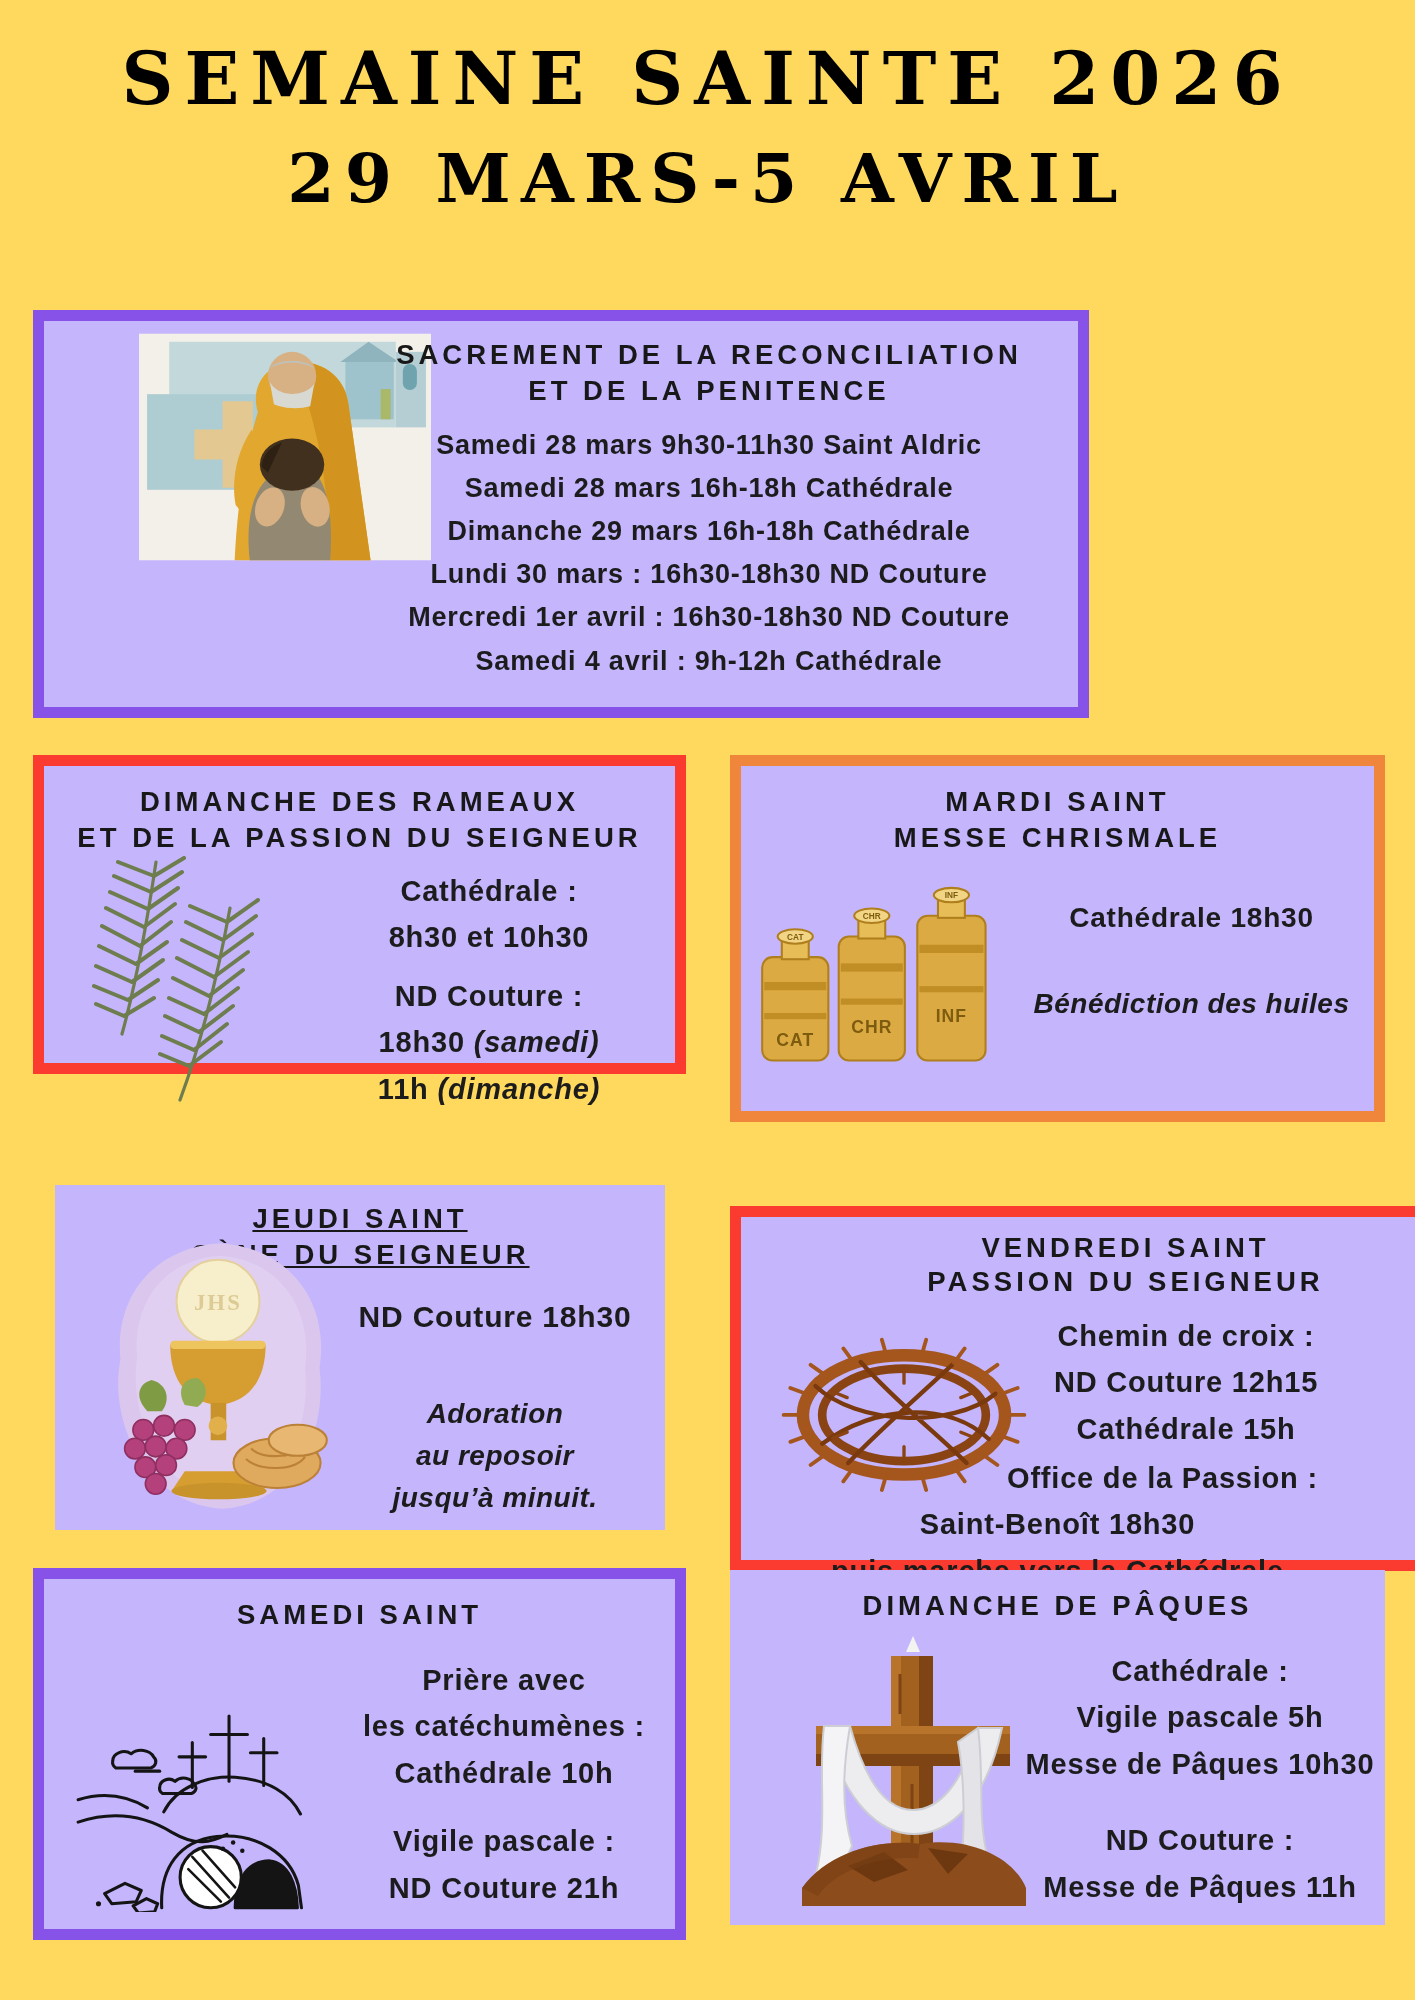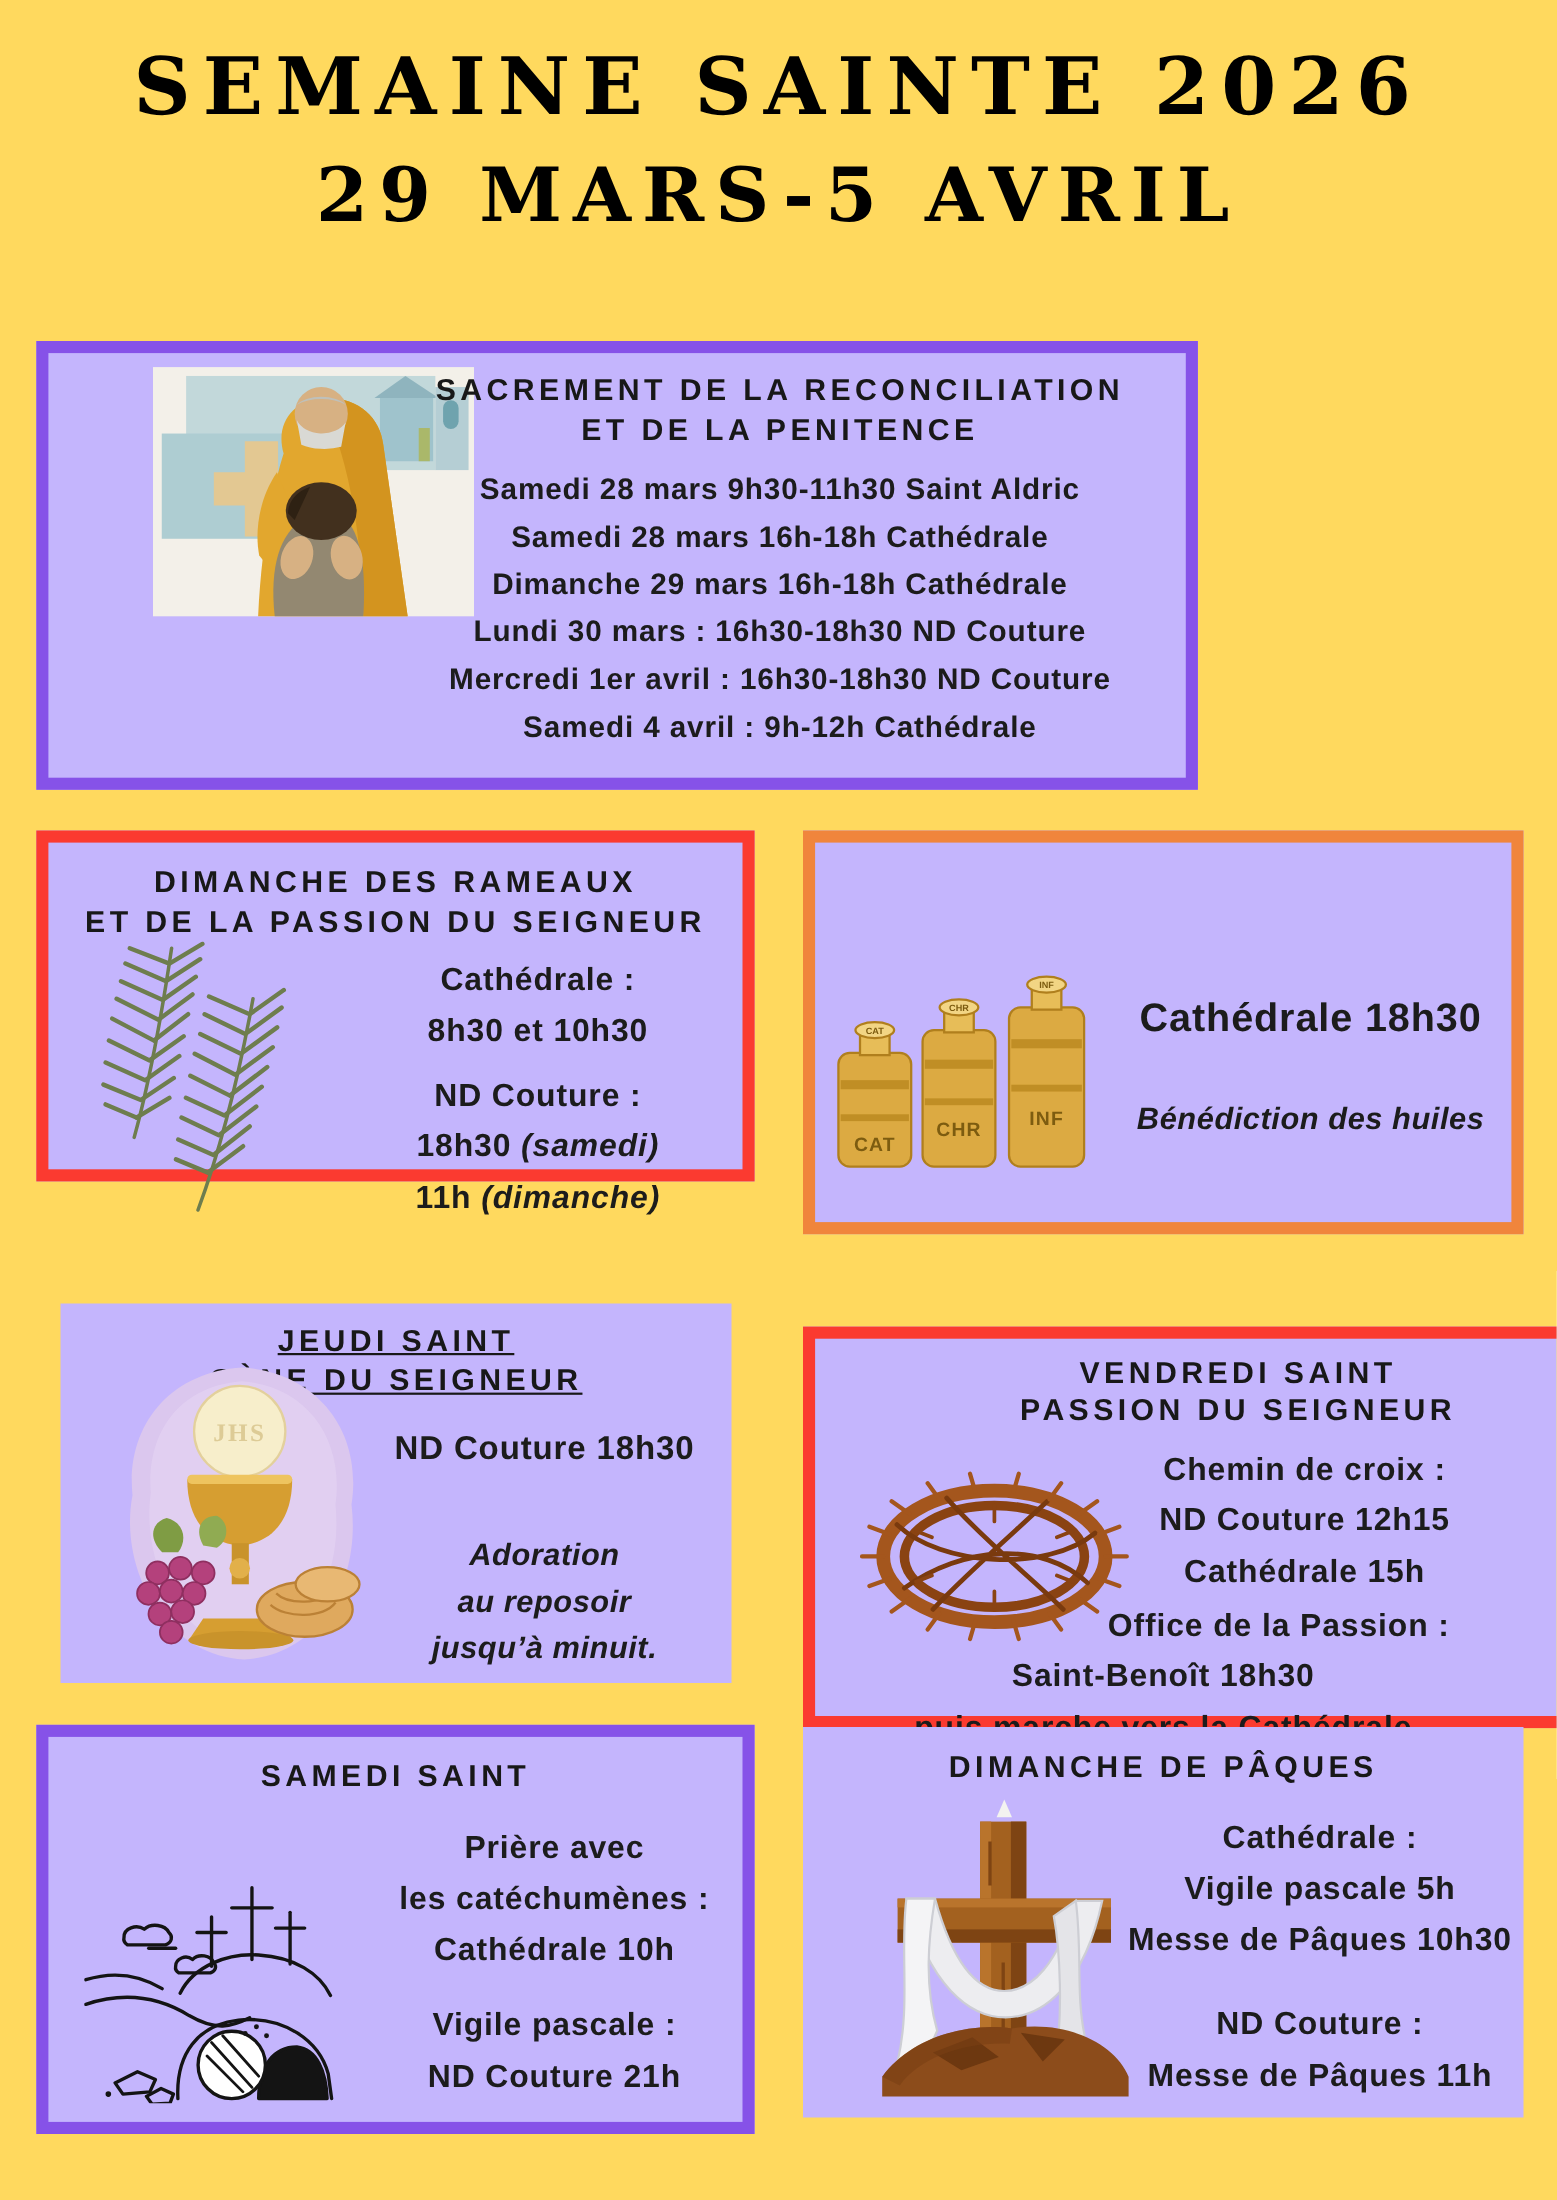--- a/index.html
+++ b/index.html
@@ -97,20 +97,24 @@
     <div class="abs ctr" style="left:255px; top:102px; width:380px;">
       <div class="bold-line">Cathédrale :</div>
       <div class="bold-line">8h30 et 10h30</div>
       <div class="bold-line" style="margin-top:12px;">ND Couture :</div>
       <div class="bold-line"><span>18h30</span> <span style="font-style:italic;">(samedi)</span></div>
       <div class="bold-line"><span>11h</span> <span style="font-style:italic;">(dimanche)</span></div>
     </div>
   </div>
 
   <div class="card b-orange" style="left:730px; top:755px; width:655px; height:367px;">
+    <div class="card-heading" style="margin-top:18px;">
+      <div>MARDI SAINT</div>
+      <div>MESSE CHRISMALE</div>
+    </div>
     <svg class="abs" style="left:12px; top:96px;" width="250" height="212" viewBox="0 0 240 205">
       <g>
         <rect x="158" y="52" width="66" height="140" rx="10" fill="#dcaa42" stroke="#b07f1d" stroke-width="2"></rect>
         <rect x="160" y="80" width="62" height="8" fill="#c08e25"></rect>
         <rect x="160" y="120" width="62" height="6" fill="#c08e25"></rect>
         <rect x="178" y="34" width="26" height="20" fill="#e7bd58" stroke="#b07f1d" stroke-width="2"></rect>
         <ellipse cx="191" cy="32" rx="17" ry="7" fill="#f2d584" stroke="#b07f1d" stroke-width="2"></ellipse>
         <text x="191" y="35" text-anchor="middle" class="oil-small">INF</text>
         <text x="191" y="155" text-anchor="middle" class="oil-big">INF</text>
       </g>
@@ -127,21 +131,21 @@
         <rect x="8" y="92" width="64" height="100" rx="10" fill="#dcaa42" stroke="#b07f1d" stroke-width="2"></rect>
         <rect x="10" y="116" width="60" height="8" fill="#c08e25"></rect>
         <rect x="10" y="146" width="60" height="6" fill="#c08e25"></rect>
         <rect x="27" y="74" width="26" height="20" fill="#e7bd58" stroke="#b07f1d" stroke-width="2"></rect>
         <ellipse cx="40" cy="72" rx="17" ry="7" fill="#f2d584" stroke="#b07f1d" stroke-width="2"></ellipse>
         <text x="40" y="75" text-anchor="middle" class="oil-small">CAT</text>
         <text x="40" y="178" text-anchor="middle" class="oil-big">CAT</text>
       </g>
     </svg>
     <div class="abs ctr" style="left:268px; top:130px; width:365px;">
-      <div class="bold-line" style="font-size:36px;">Cathédrale 18h30</div>
+      <div class="bold-line" style="font-size:28px;">Cathédrale 18h30</div>
       <div class="italic-line" style="margin-top:42px;">Bénédiction des huiles</div>
     </div>
   </div>
 
   <div class="card" style="left:55px; top:1185px; width:610px; height:345px;">
     <div class="card-heading" style="margin-top:16px;text-decoration:underline;">
       <div>JEUDI SAINT</div>
       <div>CÈNE DU SEIGNEUR</div>
     </div>
     <svg class="abs" style="left:25px; top:52px;" width="280" height="280" viewBox="0 0 260 270">

